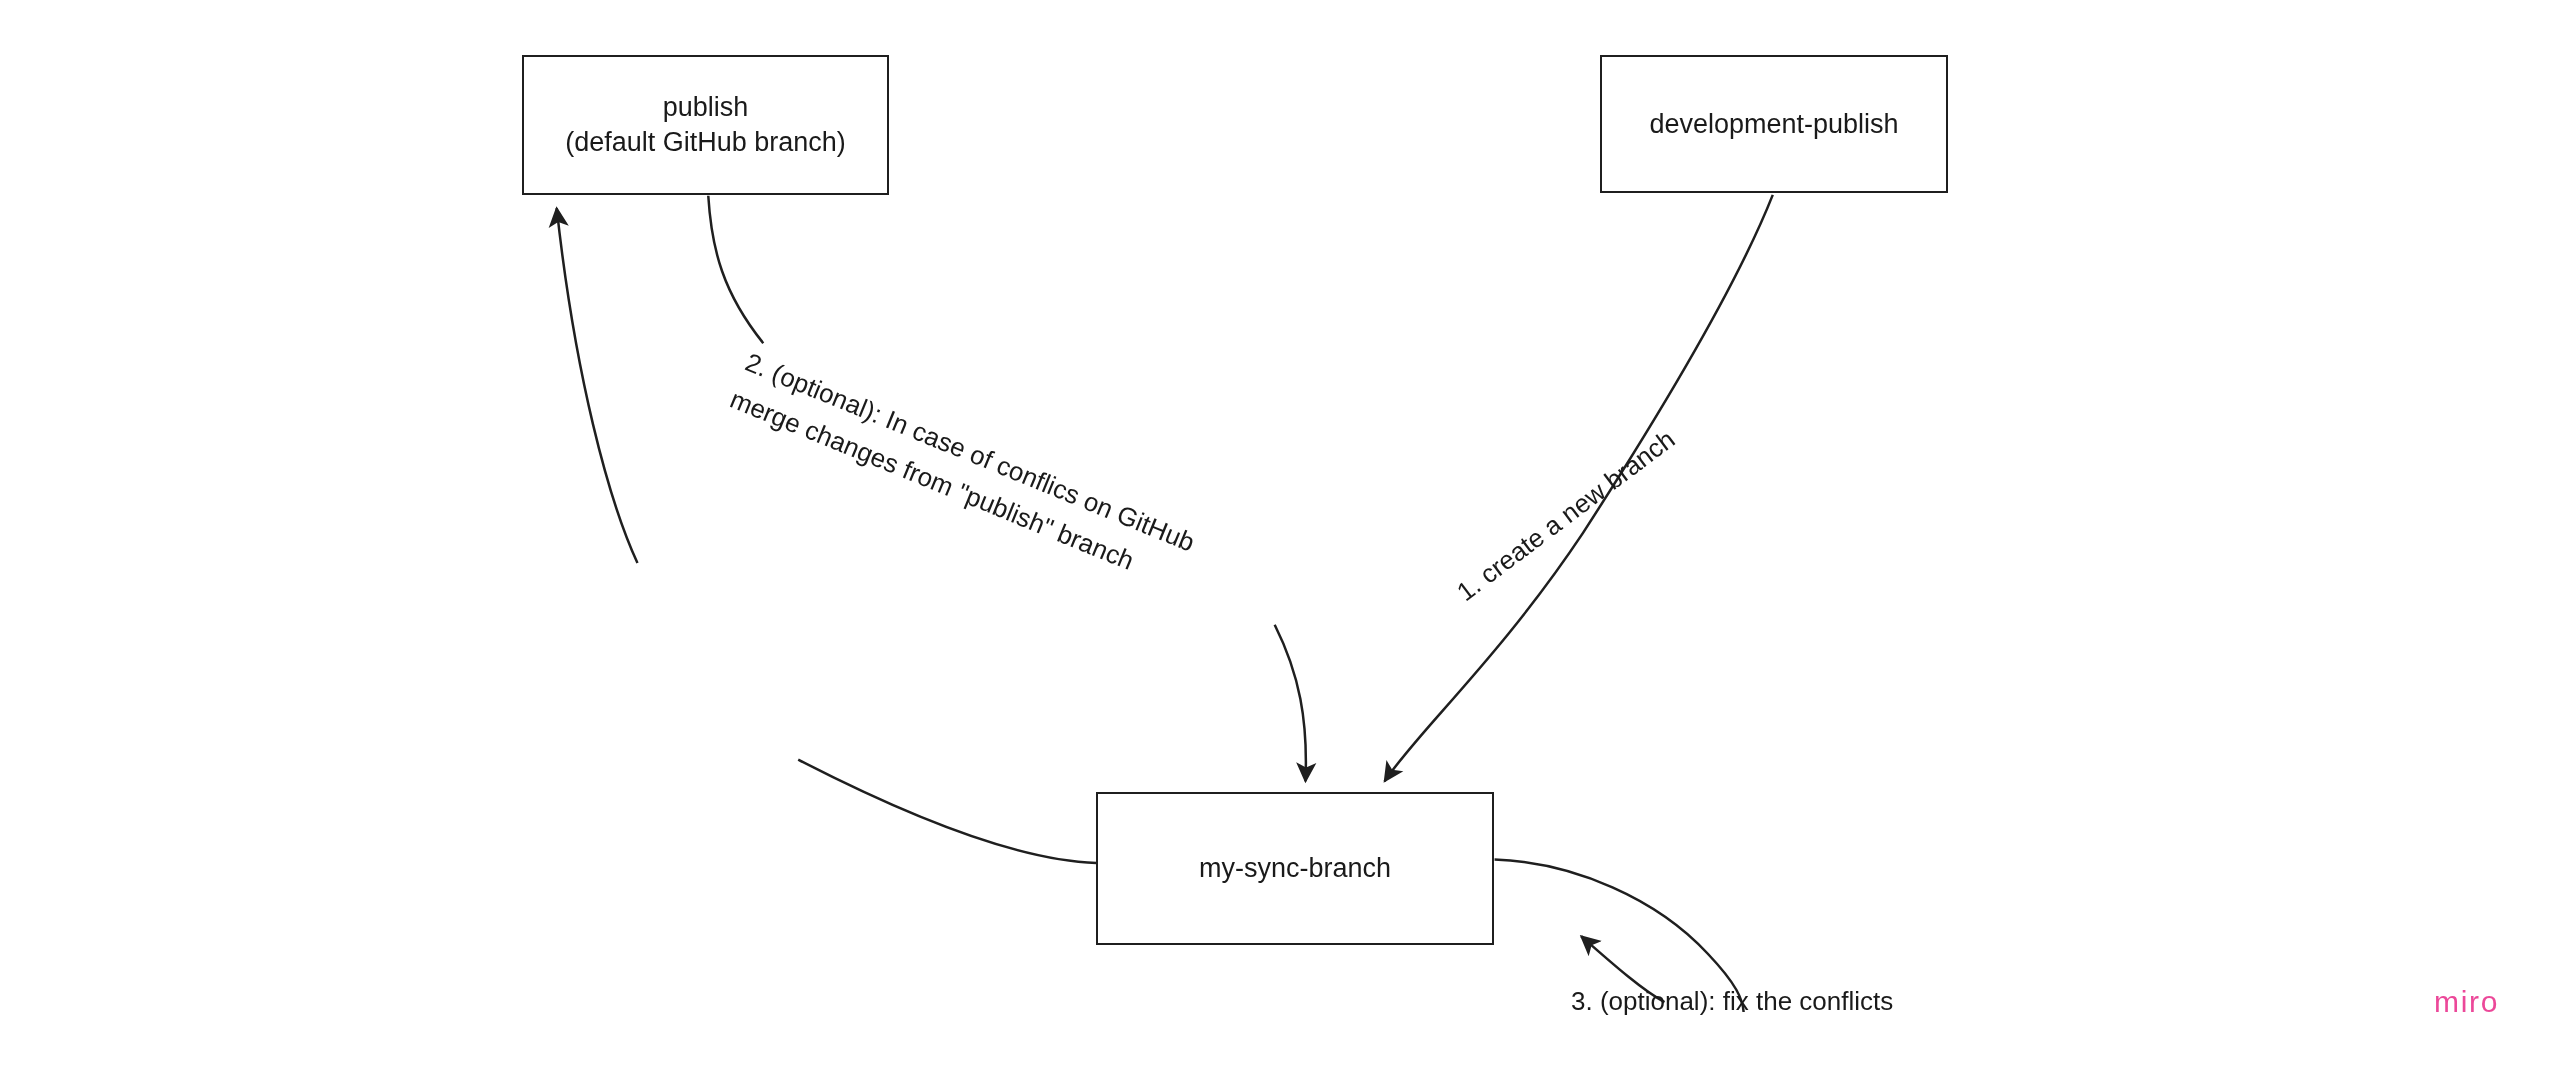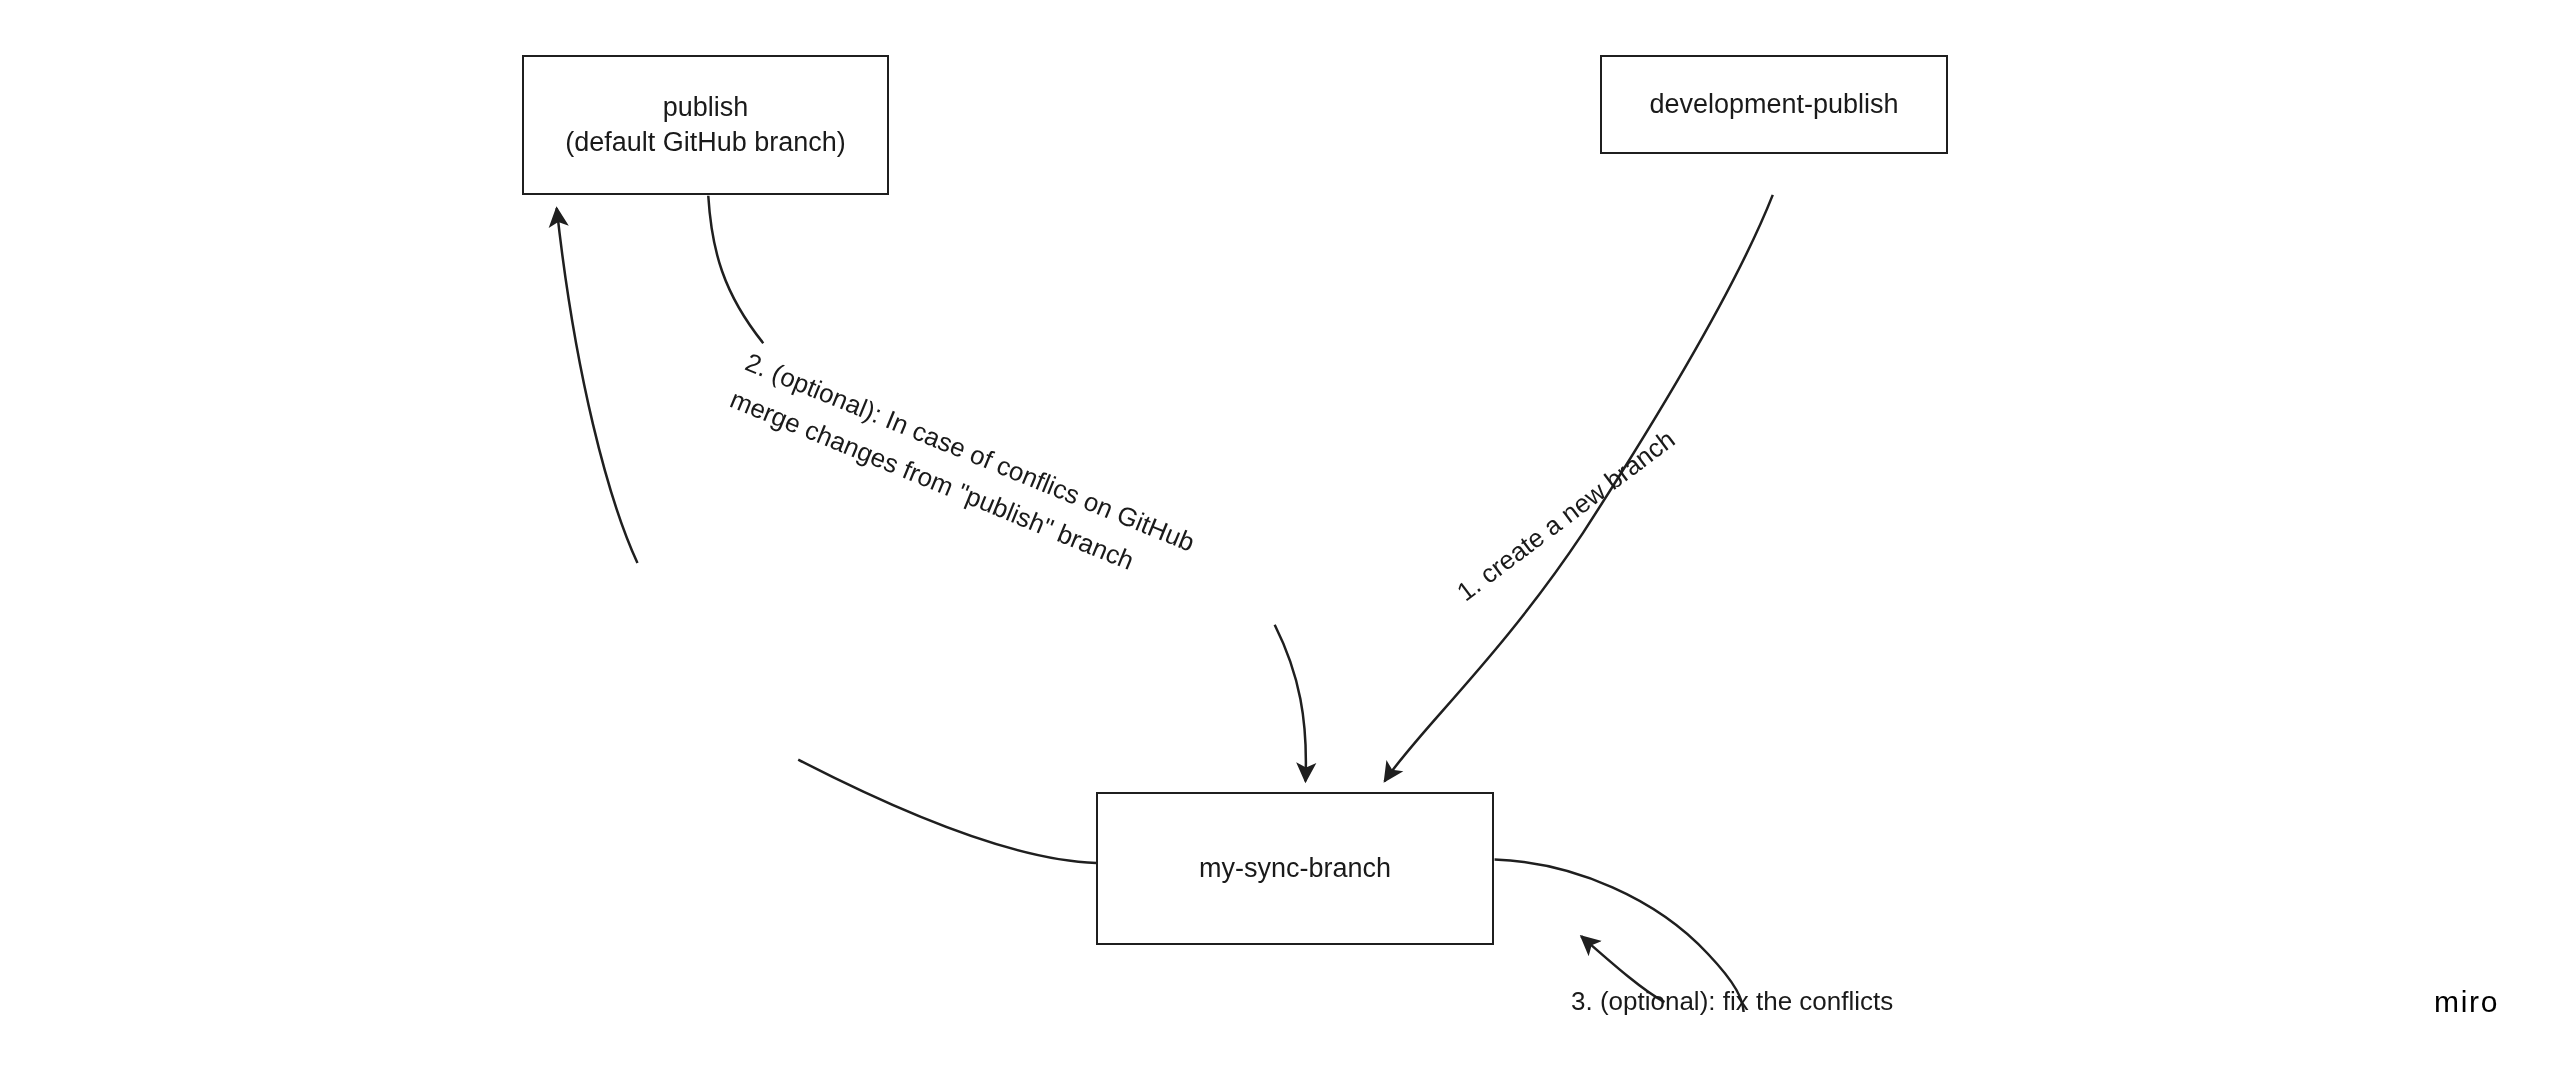--- a/index.html
+++ b/index.html
@@ -42,21 +42,21 @@
   #node-publish {
     left: 522px;
     top: 55px;
     width: 367px;
     height: 140px;
   }
   #node-development-publish {
     left: 1600px;
     top: 55px;
     width: 348px;
-    height: 99px;
+    height: 138px;
   }
   #node-my-sync-branch {
     left: 1096px;
     top: 792px;
     width: 398px;
     height: 153px;
   }
   .free-text {
     position: absolute;
     font-size: 26px;
@@ -85,21 +85,21 @@
     top: 583px;
     transform: rotate(-37deg);
     line-height: 1.2;
   }
   #watermark {
     position: absolute;
     left: 2434px;
     top: 985px;
     font-size: 30px;
     letter-spacing: 1.7px;
-    color: #000000;
+    color: #ec4899;
     font-weight: 400;
   }
 </style>
 </head>
 <body>
 
 <div id="canvas">
 
   <svg id="edges" viewBox="0 0 3092 1293" width="2576" height="1077" xmlns="http://www.w3.org/2000/svg">
     <defs>

